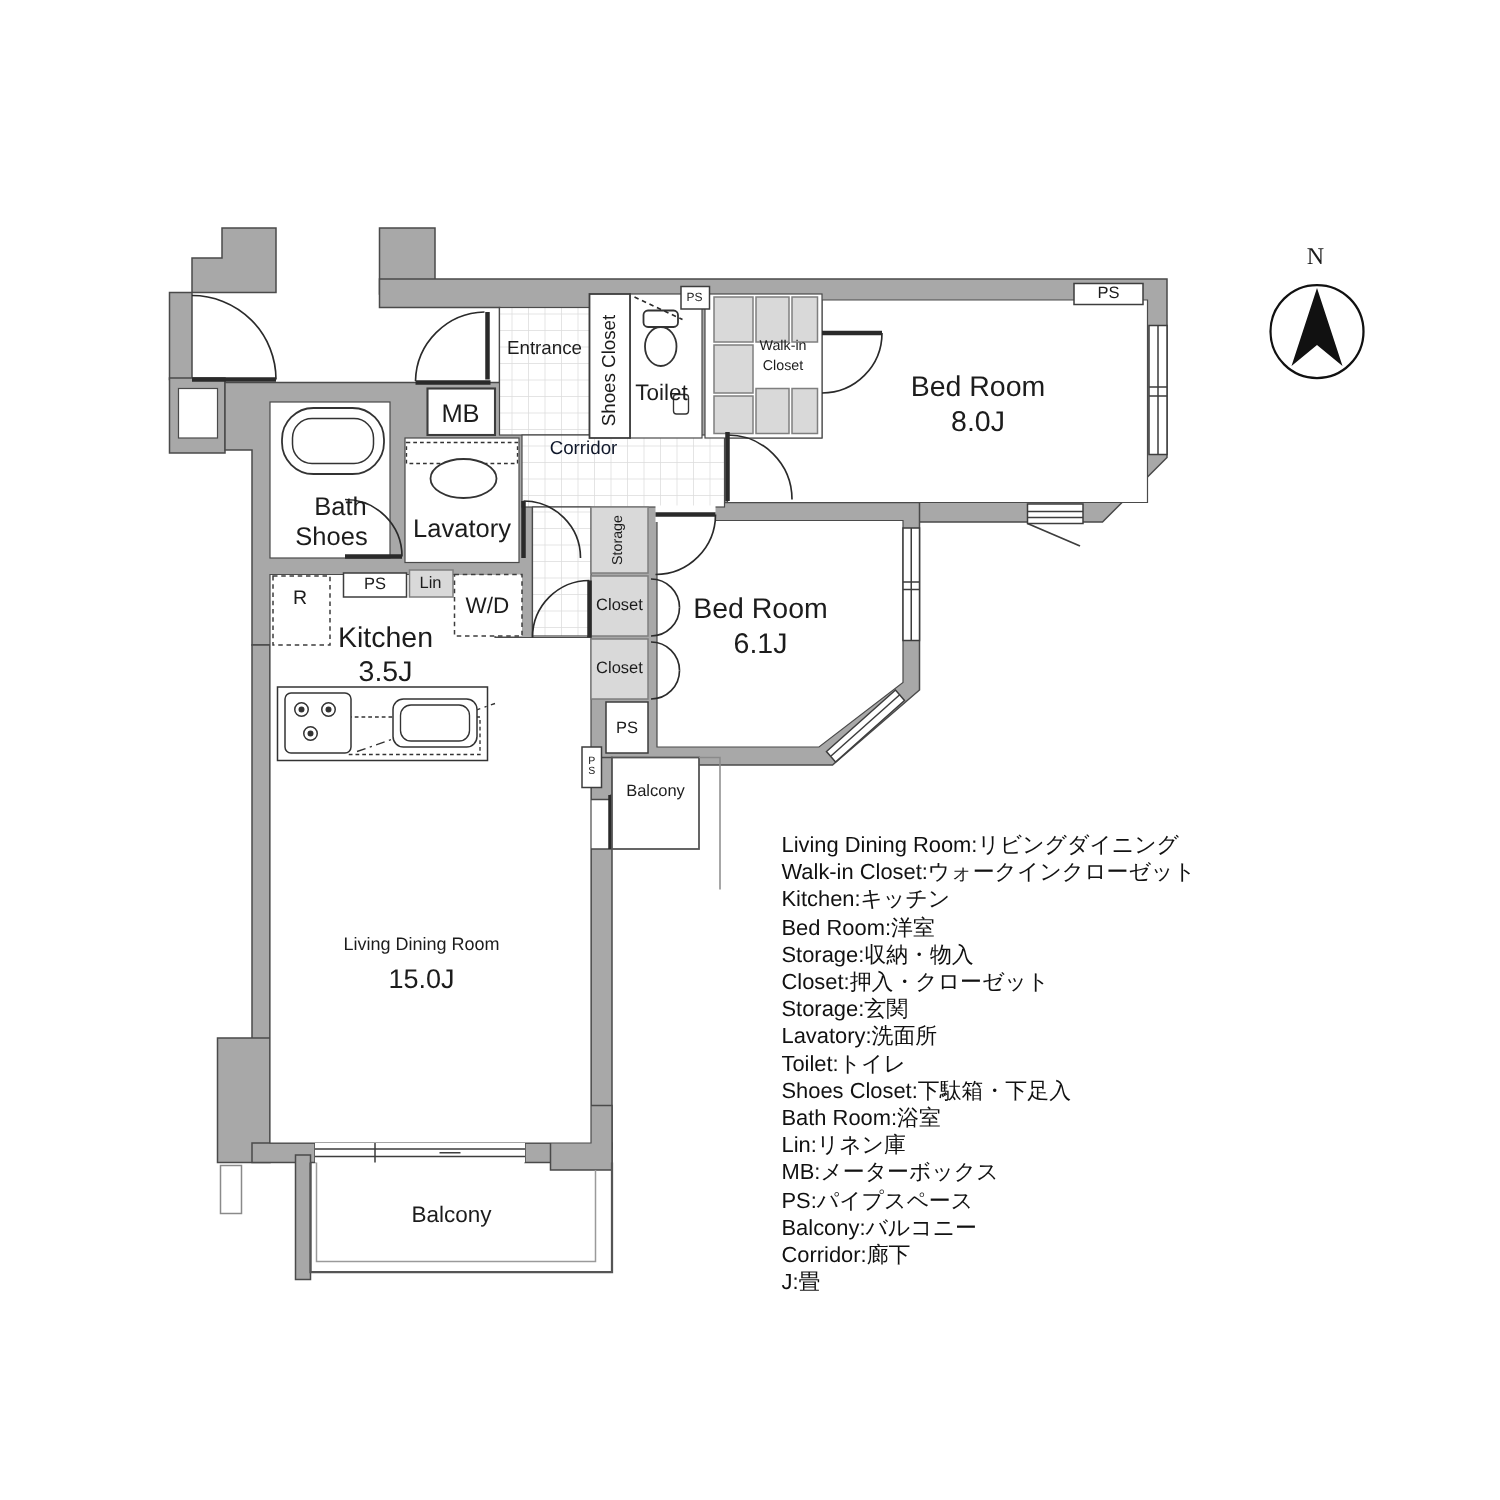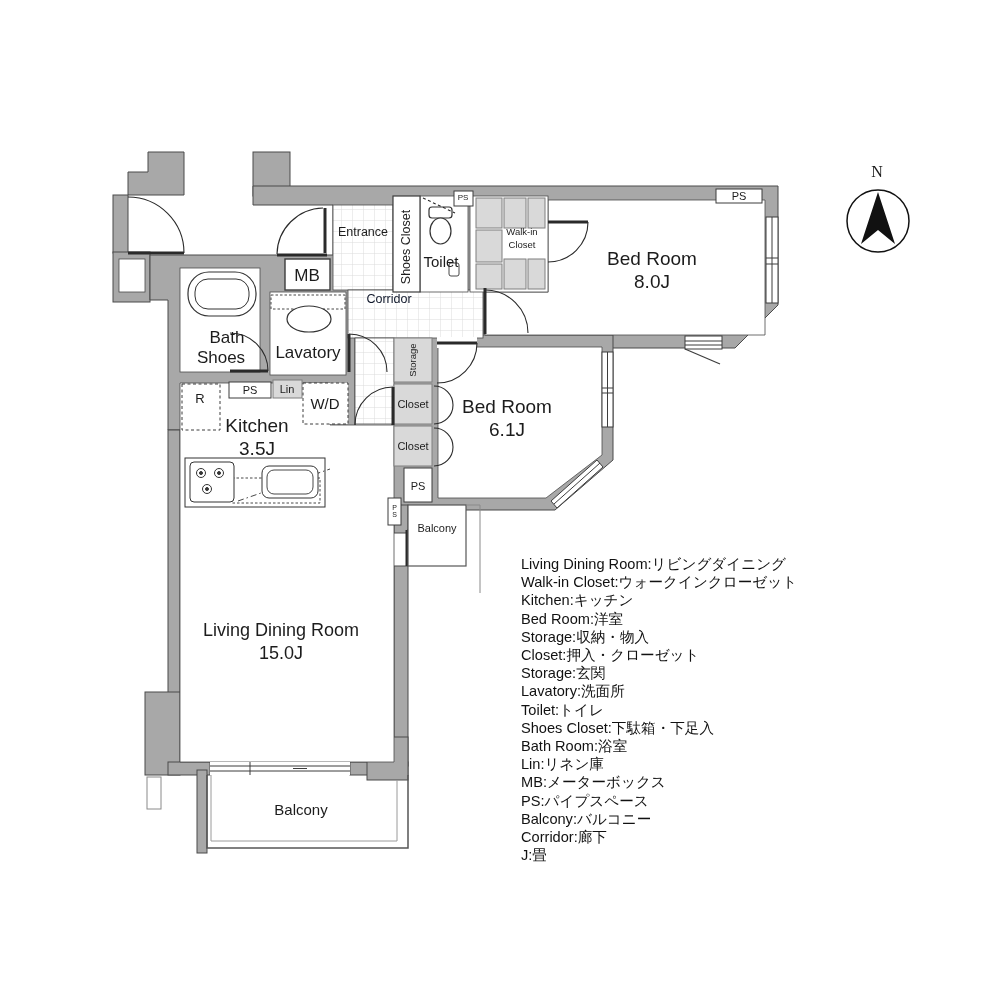--- a/index.html
+++ b/index.html
@@ -240,21 +240,21 @@
 <div class="lbl lbl-xl" style="left:507px;top:407px;">Bed Room</div>
 <div class="lbl lbl-xl" style="left:507px;top:430px;">6.1J</div>
 <div class="lbl" style="left:200px;top:399px;font-size:13px;">R</div>
 <div class="lbl lbl-xs" style="left:250px;top:390px;">PS</div>
 <div class="lbl lbl-xs" style="left:287px;top:389px;">Lin</div>
 <div class="lbl lbl-md" style="left:325px;top:404px;">W/D</div>
 <div class="lbl lbl-xl" style="left:257px;top:426px;">Kitchen</div>
 <div class="lbl lbl-xl" style="left:257px;top:449px;">3.5J</div>
 <div class="lbl stack" style="left:394.5px;top:511px;">PS</div>
 <div class="lbl lbl-xs" style="left:437px;top:528px;">Balcony</div>
-<div class="lbl" style="left:281px;top:630px;font-size:18px;">Living Dining Room</div>
+<div class="lbl" style="left:281px;top:630px;font-size:12px;">Living Dining Room</div>
 <div class="lbl" style="left:281px;top:653px;font-size:18px;">15.0J</div>
 <div class="lbl lbl-md" style="left:301px;top:810px;">Balcony</div>
 <div id="compass-n">N</div>
 
 <div id="legend">
   <div>Living Dining Room:リビングダイニング</div>
   <div>Walk-in Closet:ウォークインクローゼット</div>
   <div>Kitchen:キッチン</div>
   <div>Bed Room:洋室</div>
   <div>Storage:収納・物入</div>

